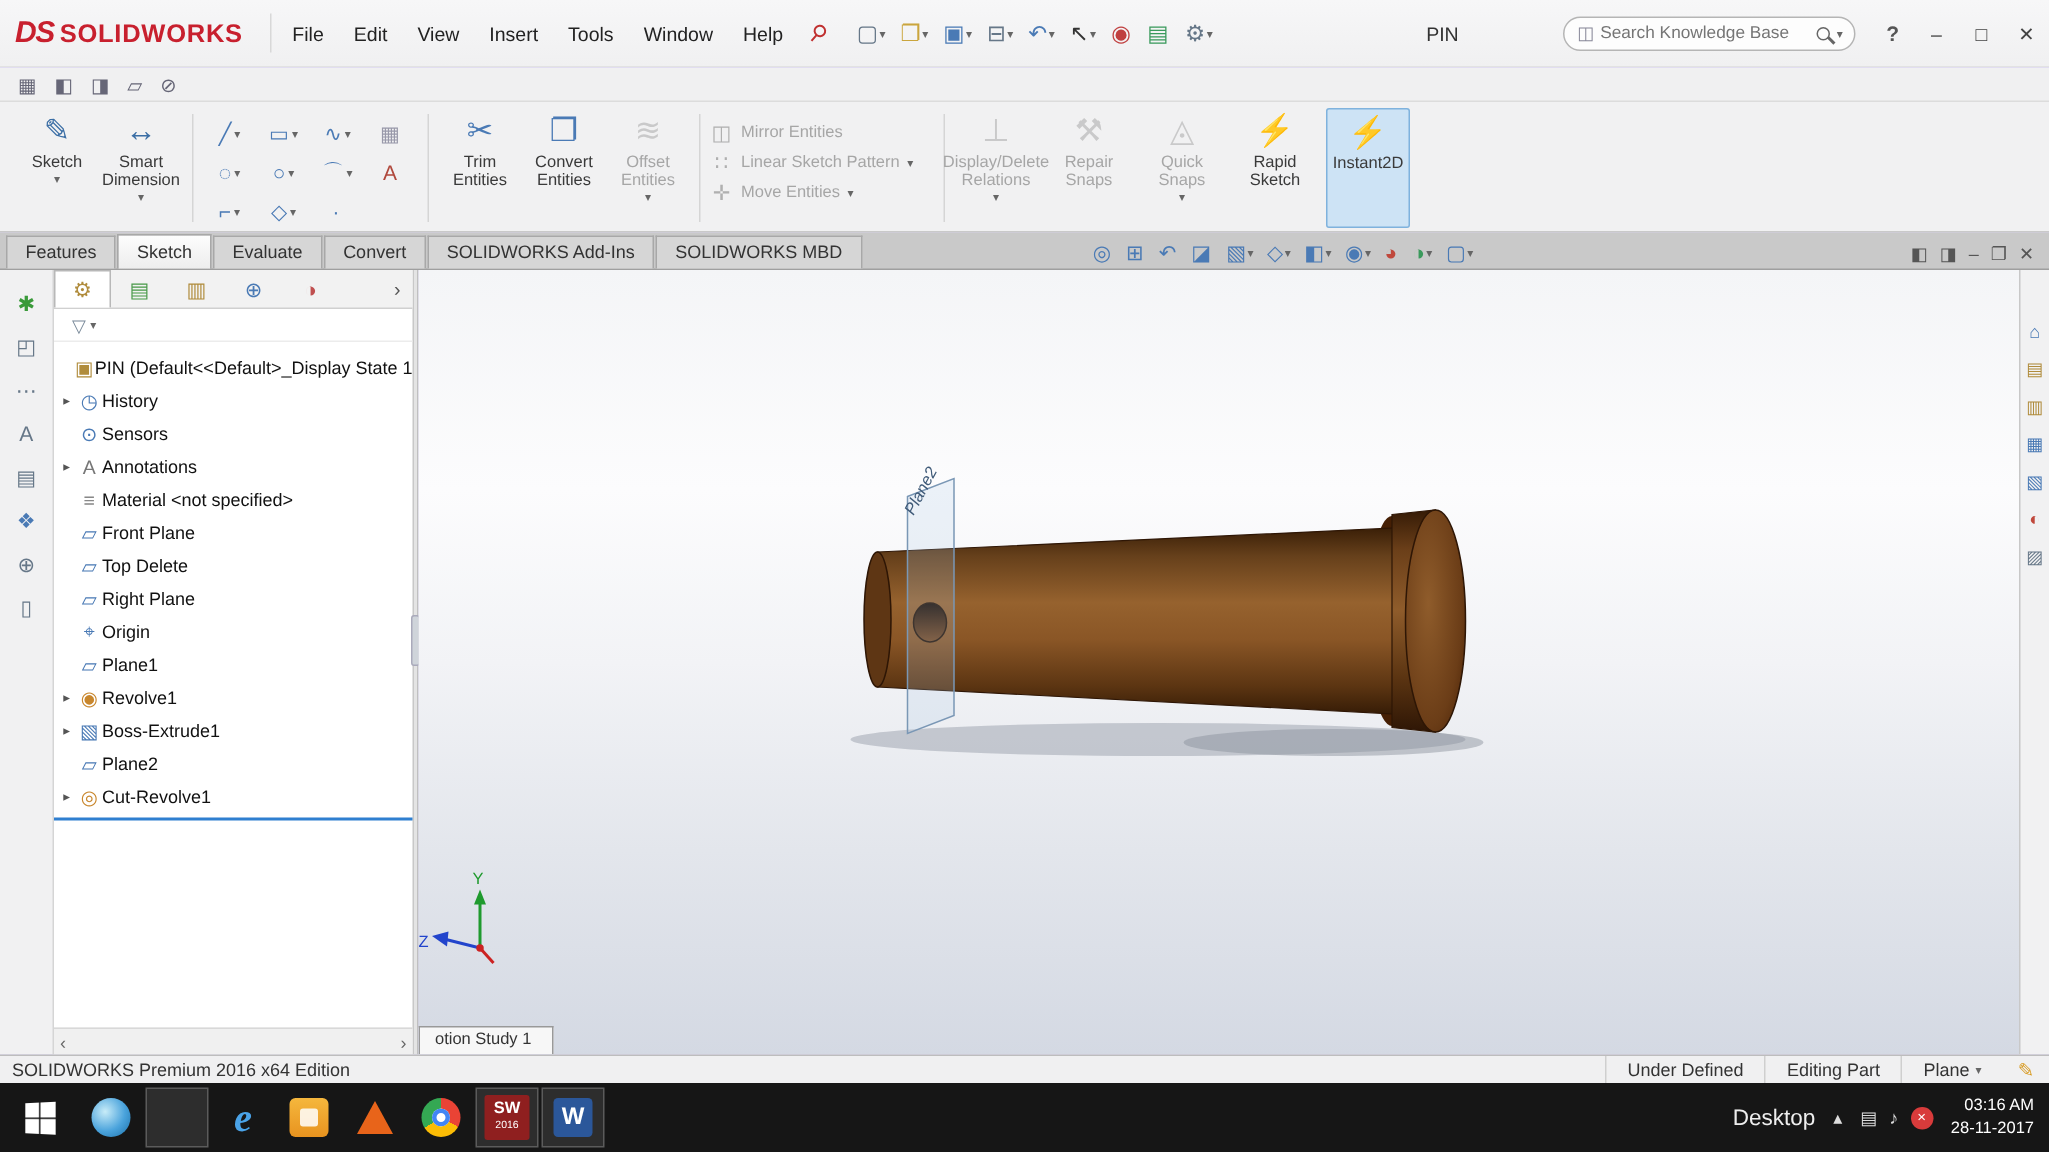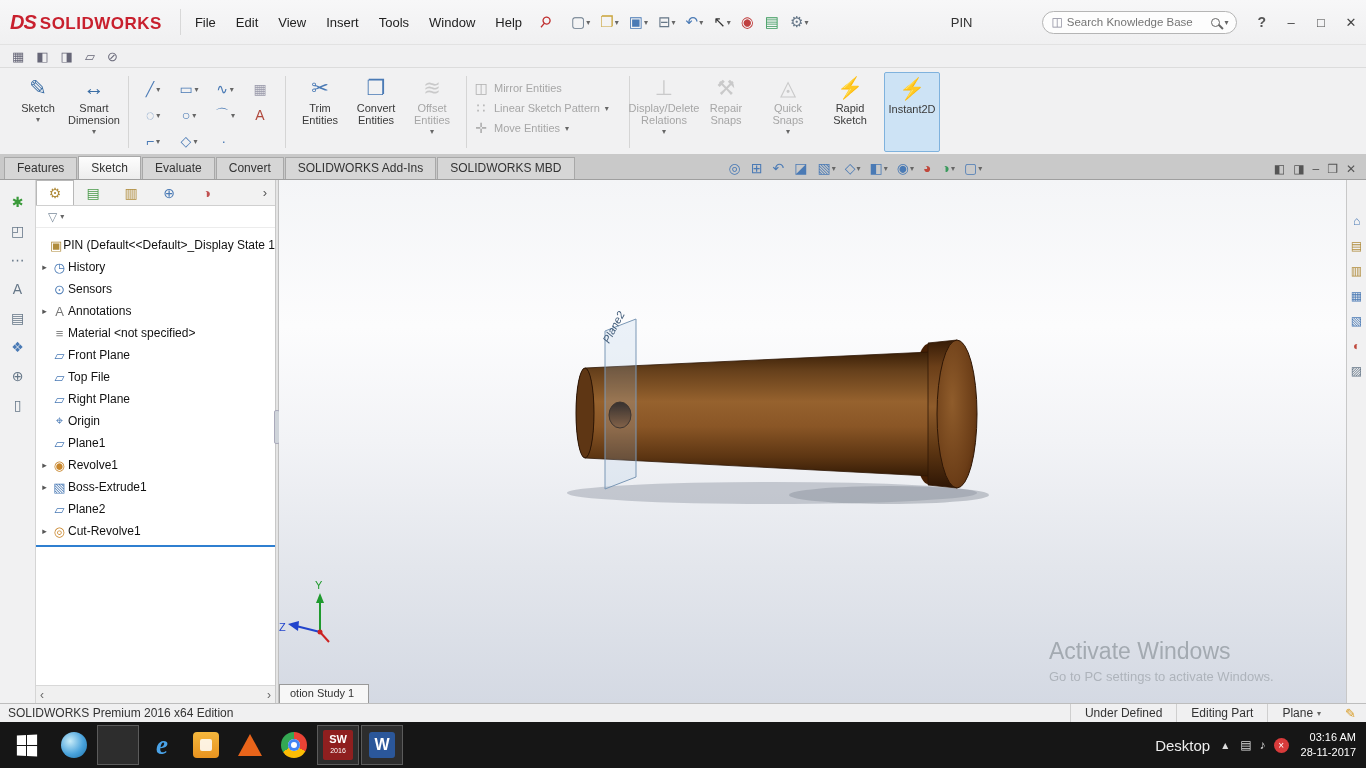--- a/index.html
+++ b/index.html
@@ -571,21 +571,21 @@
 
           <div class="tree-item">
             <span class="tree-arrow"></span>
             <span class="tree-icon" style="color: rgb(74, 122, 181);">▱</span>
             <span class="tree-label">Front Plane</span>
           </div>
 
           <div class="tree-item">
             <span class="tree-arrow"></span>
             <span class="tree-icon" style="color: rgb(74, 122, 181);">▱</span>
-            <span class="tree-label">Top File</span>
+            <span class="tree-label">Top Delete</span>
           </div>
 
           <div class="tree-item">
             <span class="tree-arrow"></span>
             <span class="tree-icon" style="color: rgb(74, 122, 181);">▱</span>
             <span class="tree-label">Right Plane</span>
           </div>
 
           <div class="tree-item">
             <span class="tree-arrow"></span>
@@ -688,24 +688,20 @@
           <polygon points="41,413 37,423 45,423" fill="#1f9a2e"></polygon>
           <text x="36" y="409" font-size="11" fill="#1f9a2e">Y</text>
           <line x1="41" y1="452" x2="17" y2="446" stroke="#2244cc" stroke-width="2"></line>
           <polygon points="9,444 20,441 19,451" fill="#2244cc"></polygon>
           <text x="0" y="451" font-size="11" fill="#2244cc">Z</text>
           <line x1="41" y1="452" x2="50" y2="462" stroke="#cc2222" stroke-width="2"></line>
           <circle cx="41" cy="452" r="2.5" fill="#cc2222"></circle>
         </g>
       </svg>
 
-      <div id="watermark">
-        <div class="wm1">Activate Windows</div>
-        <div class="wm2">Go to PC settings to activate Windows.</div>
-      </div>
 
       <div id="motion-bar">
         <span class="motion-tab">otion Study 1</span>
       </div>
     </div>
 
     <div id="taskpane">
 
         <span class="tp-icon" style="color: rgb(74, 122, 181);">⌂</span>
 

